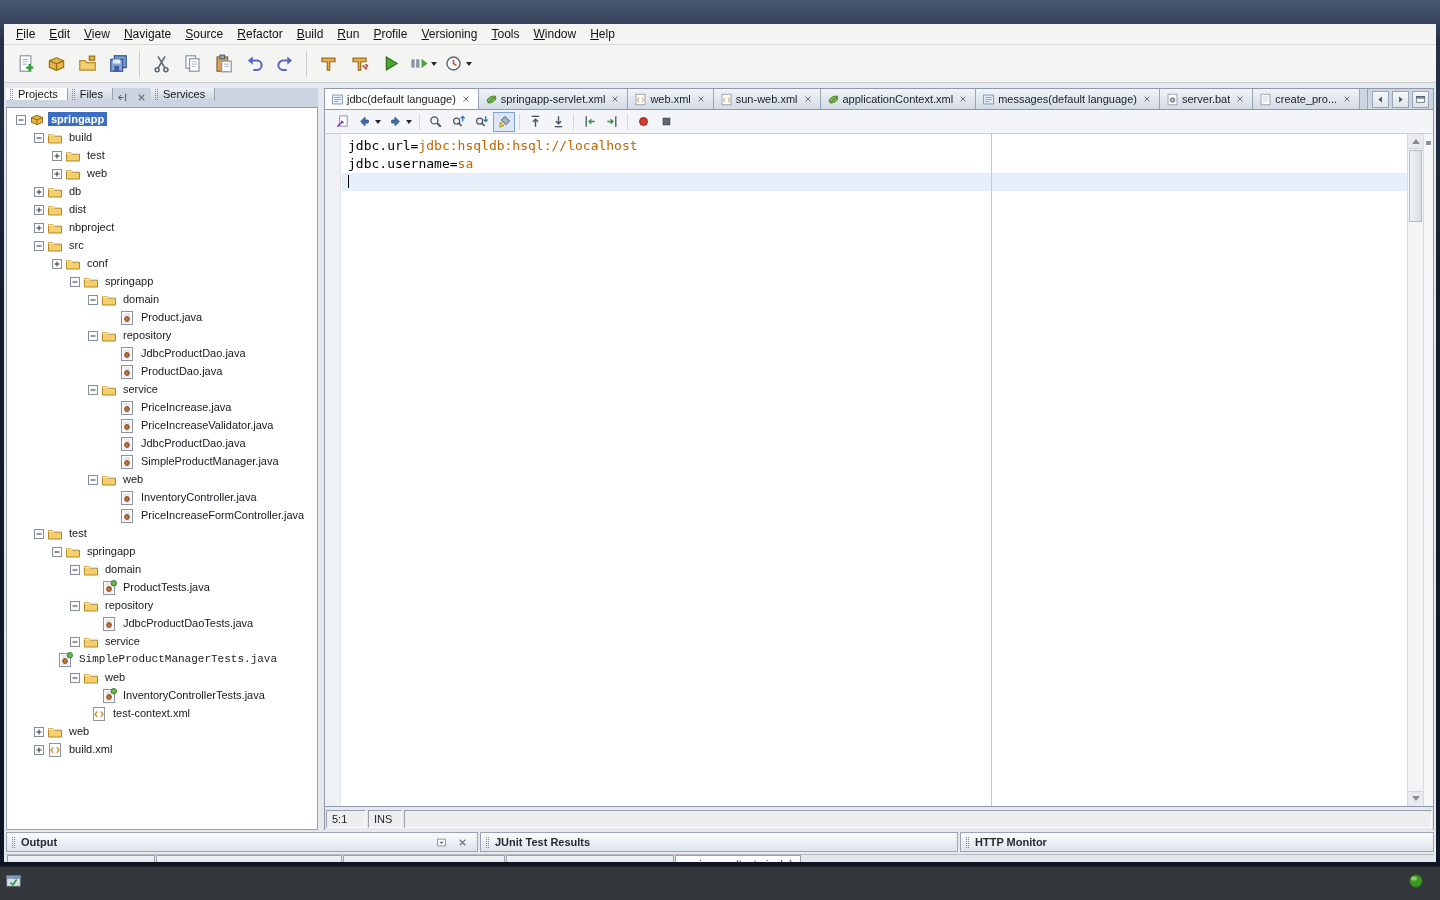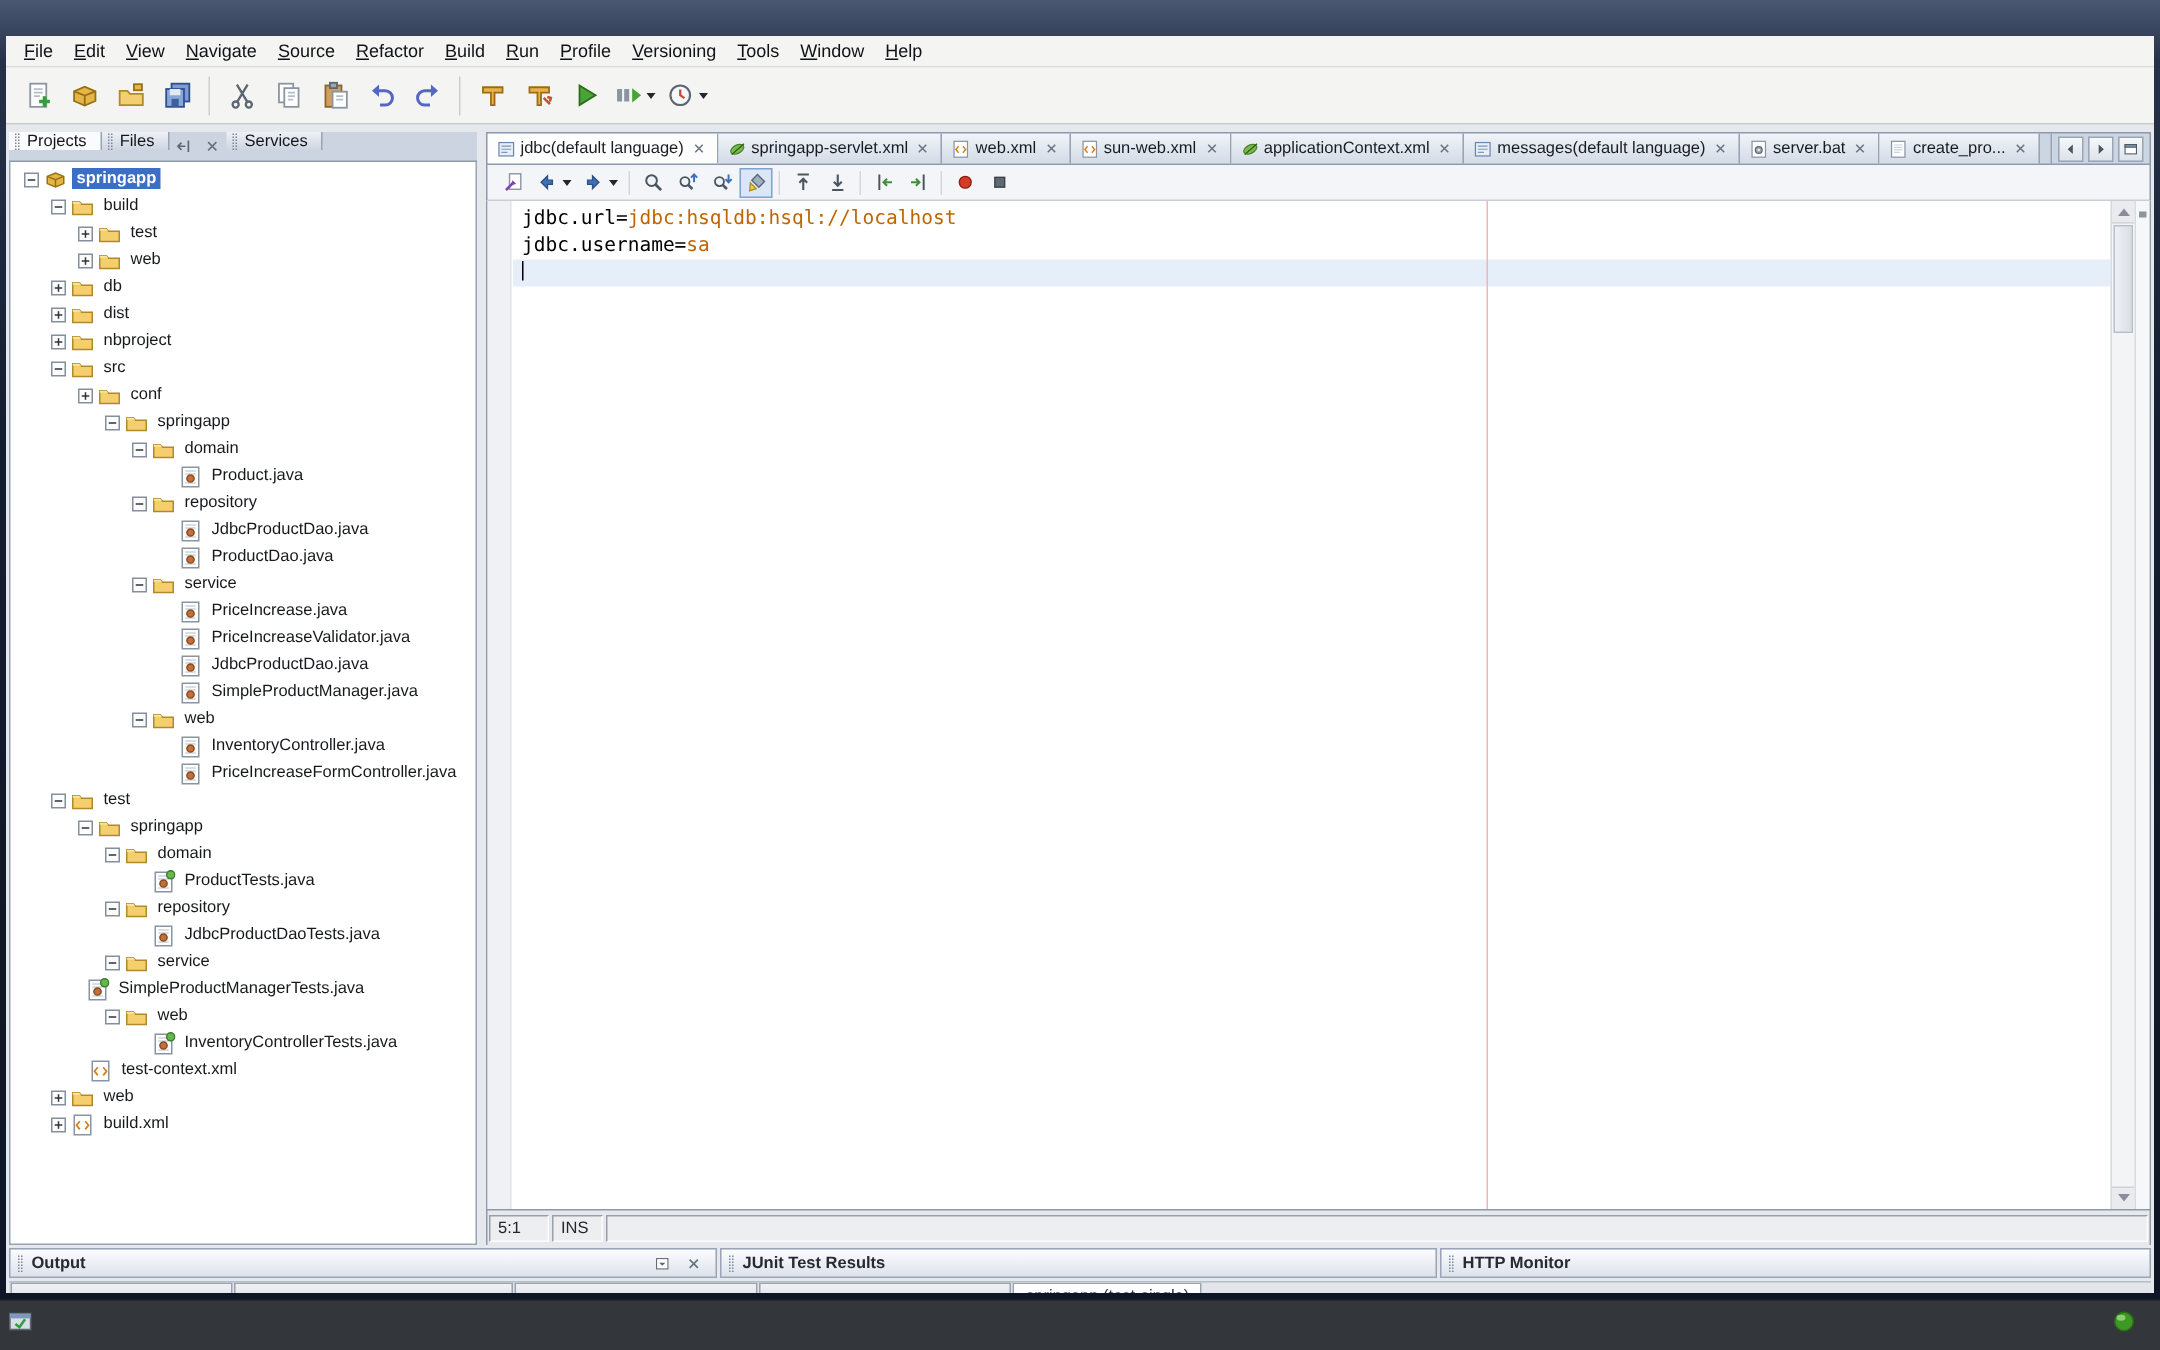--- a/index.html
+++ b/index.html
@@ -576,21 +576,21 @@
               <span class="handle"><svg viewBox="0 0 16 16" xmlns="http://www.w3.org/2000/svg">
                   <rect x="3.5" y="3.5" width="9" height="9" fill="#fcfcfc" stroke="#848f9b"></rect>
                   <path d="M5.5 8h5" stroke="#2f343a" fill="none"></path>
                 </svg></span>
               <span class="icon"><svg viewBox="0 0 16 16" xmlns="http://www.w3.org/2000/svg">
                   <path d="M1.5 4.5h4.4l1.5 1.7h7.1v6.8H1.5z" fill="#f5cf6e" stroke="#b08a2a"></path>
                   <path d="M1.5 4.5h4.4l1.2 1.4H1.5z" fill="#fde49c"></path>
                 </svg></span>
               <span class="tlabel">service</span>
             </div>
-            <div class="trow" style="padding-left: 34px;">
+            <div class="trow" style="padding-left: 34px; font-family: Liberation Mono, monospace;">
               <span class="handle"></span>
               <span class="icon"><svg viewBox="0 0 16 16" xmlns="http://www.w3.org/2000/svg">
                   <rect x="2.5" y="1.5" width="11" height="13" fill="#fff" stroke="#8a94a2"></rect>
                   <path d="M4.5 4h7M4.5 6h7M4.5 12h7" stroke="#ccd4de" fill="none"></path>
                   <circle cx="8" cy="9" r="2.4" fill="#c2703a" stroke="#8a4a1e"></circle>
                   <circle cx="12.8" cy="3.2" r="2.7" fill="#66b84e" stroke="#3e7e2e"></circle>
                 </svg></span>
               <span class="tlabel">SimpleProductManagerTests.java</span>
             </div>
             <div class="trow" style="padding-left: 60px;">
@@ -607,21 +607,21 @@
             <div class="trow" style="padding-left: 78px;">
               <span class="handle"></span>
               <span class="icon"><svg viewBox="0 0 16 16" xmlns="http://www.w3.org/2000/svg">
                   <rect x="2.5" y="1.5" width="11" height="13" fill="#fff" stroke="#8a94a2"></rect>
                   <path d="M4.5 4h7M4.5 6h7M4.5 12h7" stroke="#ccd4de" fill="none"></path>
                   <circle cx="8" cy="9" r="2.4" fill="#c2703a" stroke="#8a4a1e"></circle>
                   <circle cx="12.8" cy="3.2" r="2.7" fill="#66b84e" stroke="#3e7e2e"></circle>
                 </svg></span>
               <span class="tlabel">InventoryControllerTests.java</span>
             </div>
-            <div class="trow" style="padding-left: 36px;">
+            <div class="trow" style="padding-left: 68px;">
               <span class="handle"></span>
               <span class="icon"><svg viewBox="0 0 16 16" xmlns="http://www.w3.org/2000/svg">
                   <rect x="2.5" y="1.5" width="11" height="13" fill="#fff" stroke="#8a94a2"></rect>
                   <path d="M6.2 5.5L4 8.2l2.2 2.7M9.8 5.5L12 8.2l-2.2 2.7" fill="none" stroke="#d88018" stroke-width="1.2"></path>
                 </svg></span>
               <span class="tlabel">test-context.xml</span>
             </div>
             <div class="trow" style="padding-left: 24px;">
               <span class="handle"><svg viewBox="0 0 16 16" xmlns="http://www.w3.org/2000/svg">
                   <rect x="3.5" y="3.5" width="9" height="9" fill="#fcfcfc" stroke="#848f9b"></rect>

